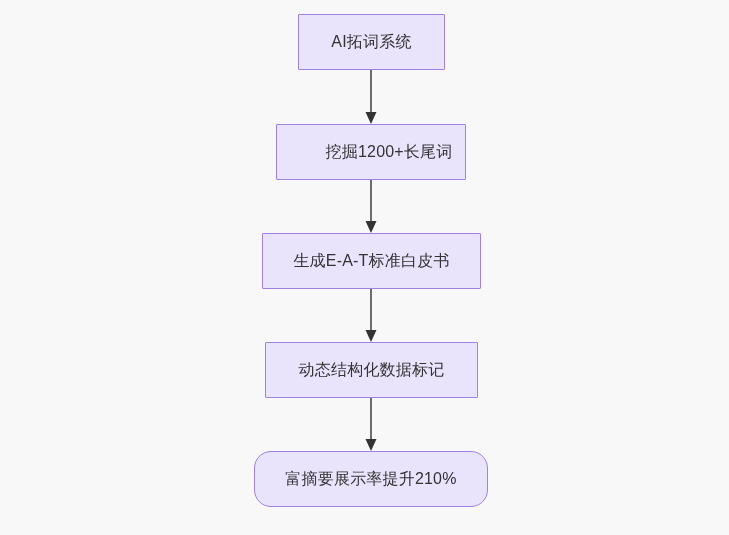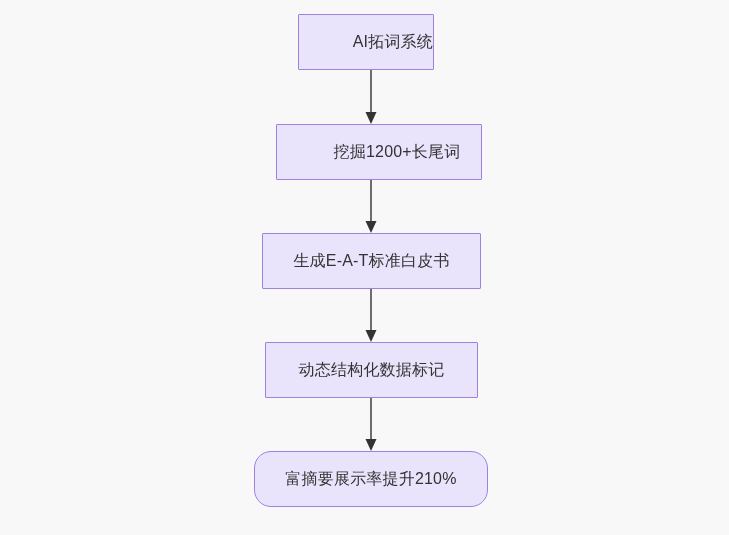--- a/index.html
+++ b/index.html
@@ -70,25 +70,25 @@
     <g>
       <line class="edge-line" x1="371" y1="289" x2="371" y2="332"></line>
       <polygon class="edge-head" points="371,342 365.5,330 376.5,330"></polygon>
     </g>
     <g>
       <line class="edge-line" x1="371" y1="398" x2="371" y2="441"></line>
       <polygon class="edge-head" points="371,451 365.5,439 376.5,439"></polygon>
     </g>
   </svg>
 
-  <div class="node" style="left:298px; top:14px; width:136px; height:56px;justify-content:flex-end;">
+  <div class="node" style="left:298px; top:14px; width:147px; height:56px;">
     <span class="node-label">AI拓词系统</span>
   </div>
 
-  <div class="node" style="left:276px; top:124px; width:206px; height:56px;padding-left:36px;">
+  <div class="node" style="left:276px; top:124px; width:190px; height:56px;padding-left:36px;">
     <span class="node-label">挖掘1200+长尾词</span>
   </div>
 
   <div class="node" style="left:265px; top:342px; width:213px; height:56px;">
     <span class="node-label">动态结构化数据标记</span>
   </div>
 
   <div class="node" style="left:262px; top:233px; width:219px; height:56px;">
     <span class="node-label">生成E-A-T标准白皮书</span>
   </div>

